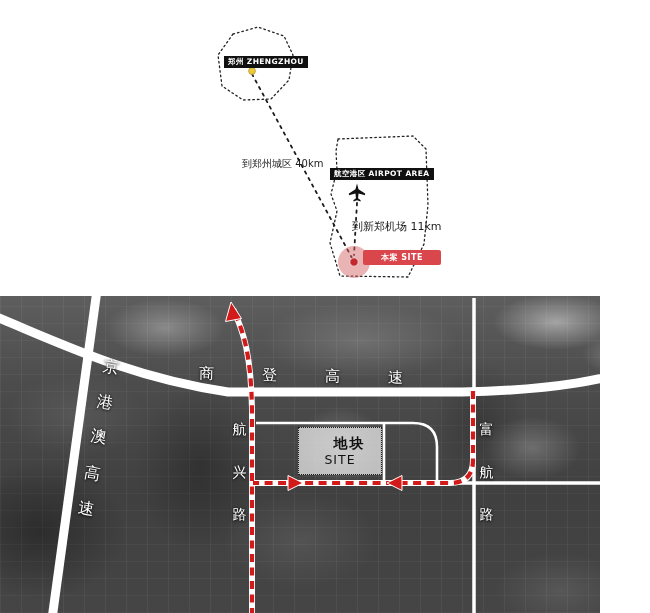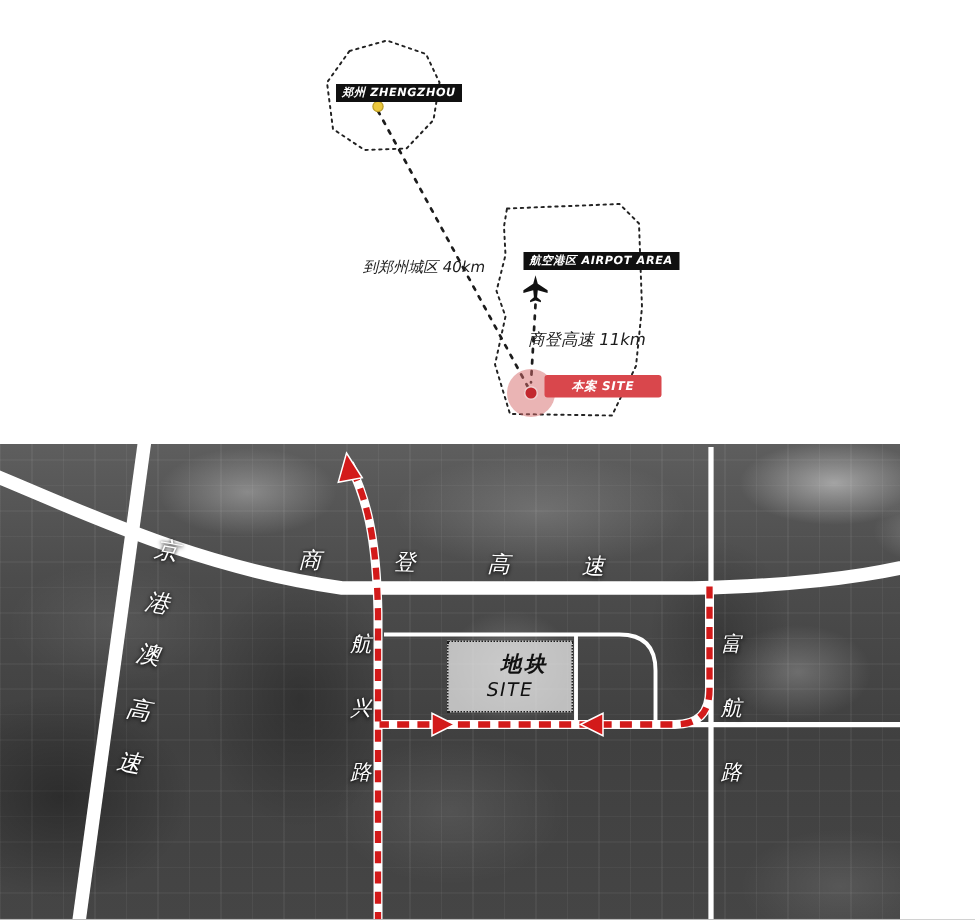--- a/index.html
+++ b/index.html
@@ -1,33 +1,32 @@
 <!DOCTYPE html>
 <html><head>
 <meta charset="utf-8">
 <style>
   html,body{margin:0;padding:0;background:#ffffff;}
   .stage{
     position:relative;width:600px;height:613px;overflow:hidden;
     font-family:"DejaVu Sans","Liberation Sans",sans-serif;
     background:#ffffff;
-    font-style:italic;
   }
   
   .diagram{position:absolute;left:0;top:0;width:650px;height:296px;background:#ffffff;}
   .diagram svg{position:absolute;left:0;top:0;}
   .black-tag{
     position:absolute;background:#101010;color:#ffffff;
     font-size:7.5px;font-weight:bold;letter-spacing:.4px;
     padding:2px 4px;white-space:nowrap;line-height:1.1;
   }
   .tag-zhengzhou{left:224px;top:56px;}
-  .tag-airport{left:349px;top:168px;}
+  .tag-airport{left:330px;top:168px;}
   .dist-text{position:absolute;color:#1c1c1c;white-space:nowrap;}
-  .dist-zhengzhou{left:242px;top:157px;font-size:10px;margin-top:14px;}
+  .dist-zhengzhou{left:242px;top:157px;font-size:10px;}
   .dist-airport{left:352px;top:219px;font-size:11px;}
   .site-tag{
     position:absolute;left:363px;top:250px;background:#d9474c;color:#ffffff;
     font-size:8px;font-weight:bold;padding:2px 18px;border-radius:2px;
     letter-spacing:.5px;white-space:nowrap;
   }
   
   .map{position:absolute;left:0;top:296px;width:650px;height:317px;overflow:hidden;background:#474747;}
   .sat-texture{
     position:absolute;inset:0;
@@ -89,21 +88,21 @@
 
       <circle cx="354" cy="262" r="16" fill="#d66a6a" opacity=".5"></circle>
       <circle cx="354" cy="262" r="4.2" fill="#c2282e" stroke="#f0d2d2" stroke-width="1"></circle>
 
       <path transform="translate(357,192) scale(0.95)" d="M0,-9 L1.6,-3 L8.5,1.5 L8.5,3.5 L1.6,1.5 L1.1,6.5 L3.8,8.8 L3.8,10 L0,8.8 L-3.8,10 L-3.8,8.8 L-1.1,6.5 L-1.6,1.5 L-8.5,3.5 L-8.5,1.5 L-1.6,-3 Z" fill="#111111"></path>
     </svg>
 
     <div class="black-tag tag-zhengzhou">郑州 ZHENGZHOU</div>
     <div class="black-tag tag-airport">航空港区 AIRPOT AREA</div>
     <div class="dist-text dist-zhengzhou">到郑州城区 40km</div>
-    <div class="dist-text dist-airport">商登高速 11km</div>
+    <div class="dist-text dist-airport">到新郑机场 11km</div>
     <div class="site-tag">本案 SITE</div>
   </div>
 
   <div class="map">
     <div class="sat-texture"></div>
 
     <svg width="650" height="317" viewBox="0 0 650 317">
 
       <path d="M 97,-6 L 52,323" fill="none" stroke="#ffffff" stroke-width="9"></path>
       <path d="M -6,20 C 55,45 130,82 228,96 L 462,96 C 555,94 608,84 656,67" fill="none" stroke="#ffffff" stroke-width="9"></path>

